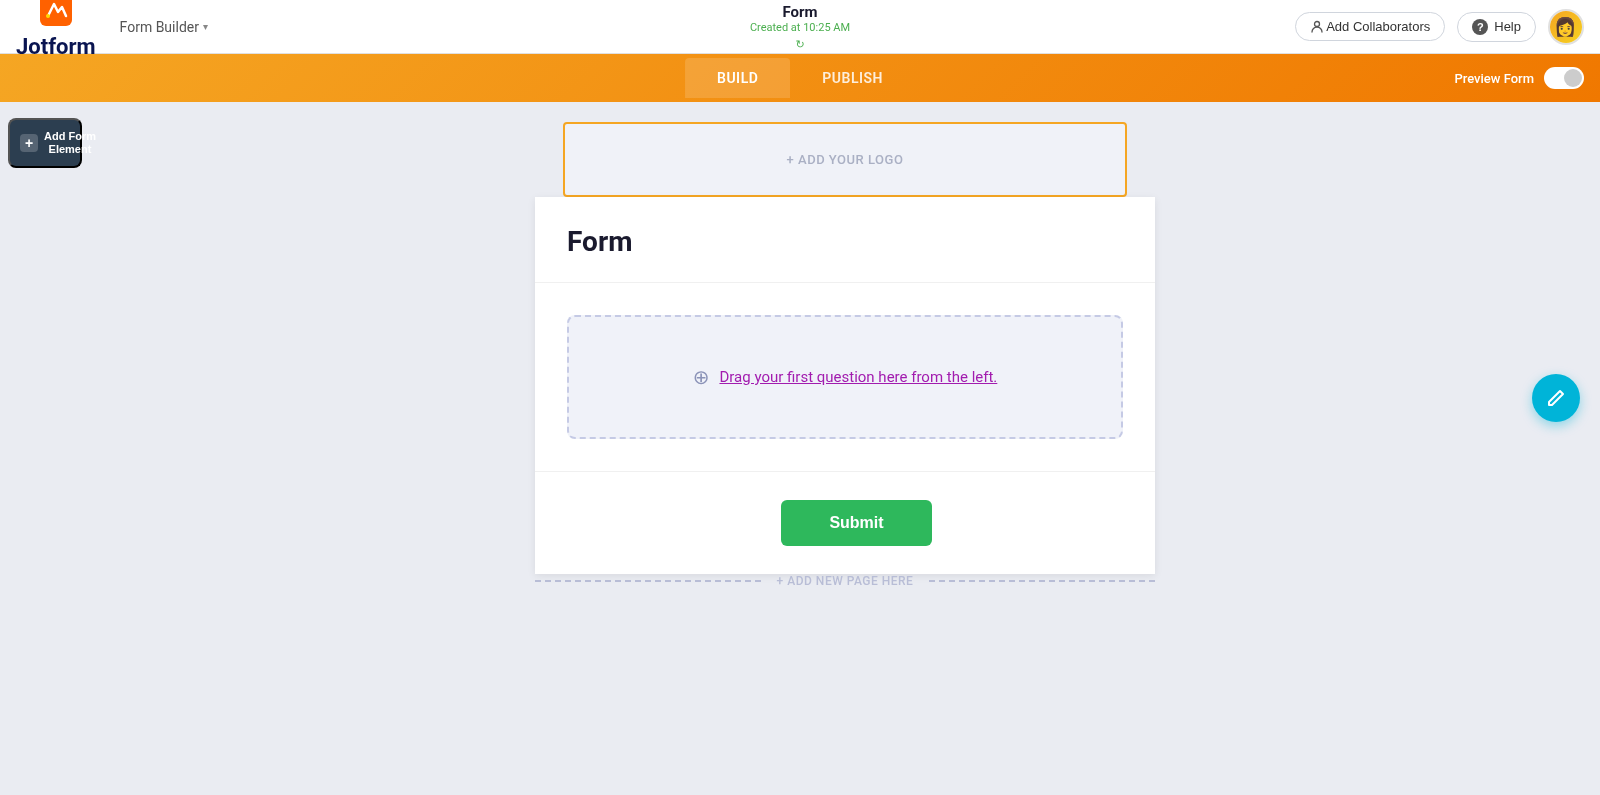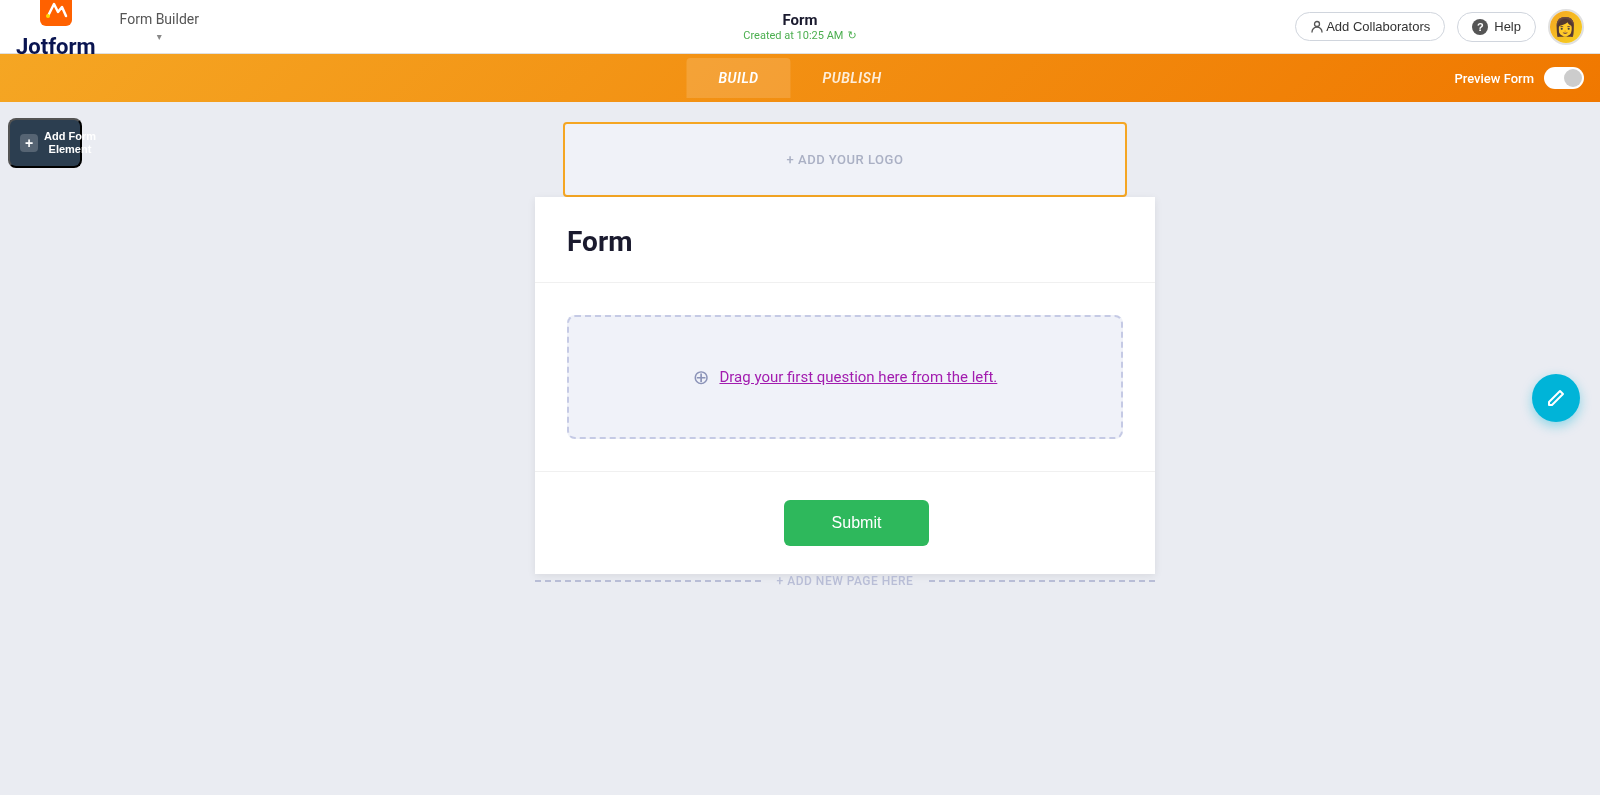--- a/index.html
+++ b/index.html
@@ -35,21 +35,20 @@
     .form-builder-btn {
       display: flex;
       align-items: center;
       gap: 4px;
       margin-left: 16px;
       color: #555;
       font-size: 14px;
       cursor: pointer;
       padding: 4px 8px;
       border-radius: 4px;
-      flex-direction: column;
     }
     .chevron-down { font-size: 10px; color: #888; }
 
     .nav-center {
       position: absolute;
       left: 50%;
       transform: translateX(-50%);
       display: flex;
       flex-direction: column;
       align-items: center;
@@ -58,20 +57,21 @@
       font-size: 15px;
       font-weight: 700;
       color: #1a1a2e;
     }
     .nav-created {
       font-size: 11px;
       color: #4caf50;
       display: flex;
       align-items: center;
       gap: 4px;
+      flex-direction: column;
     }
     .refresh-icon { font-size: 11px; }
 
     .nav-right {
       margin-left: auto;
       display: flex;
       align-items: center;
       gap: 12px;
     }
     .add-collab-btn {
@@ -126,21 +126,20 @@
       align-items: center;
       position: relative;
     }
     .tab-bar-center {
       position: absolute;
       left: 50%;
       transform: translateX(-50%);
       display: flex;
       align-items: center;
       gap: 0;
-      font-style: italic;
     }
     .tab-item {
       padding: 12px 32px;
       font-size: 14px;
       font-weight: 600;
       color: rgba(255,255,255,0.85);
       cursor: pointer;
       letter-spacing: 0.5px;
       position: relative;
     }
@@ -302,21 +301,21 @@
       background: #fff;
       border-radius: 0 0 4px 4px;
     }
     .submit-btn {
       background: #2eb85c;
       color: #fff;
       border: none;
       border-radius: 6px;
       padding: 14px 48px;
       font-size: 16px;
-      font-weight: 400;
+      font-weight: 700;
       cursor: pointer;
       margin-left: 23px;
     }
 
     
     .add-page-zone {
       width: 620px;
       display: flex;
       align-items: center;
       gap: 0;

